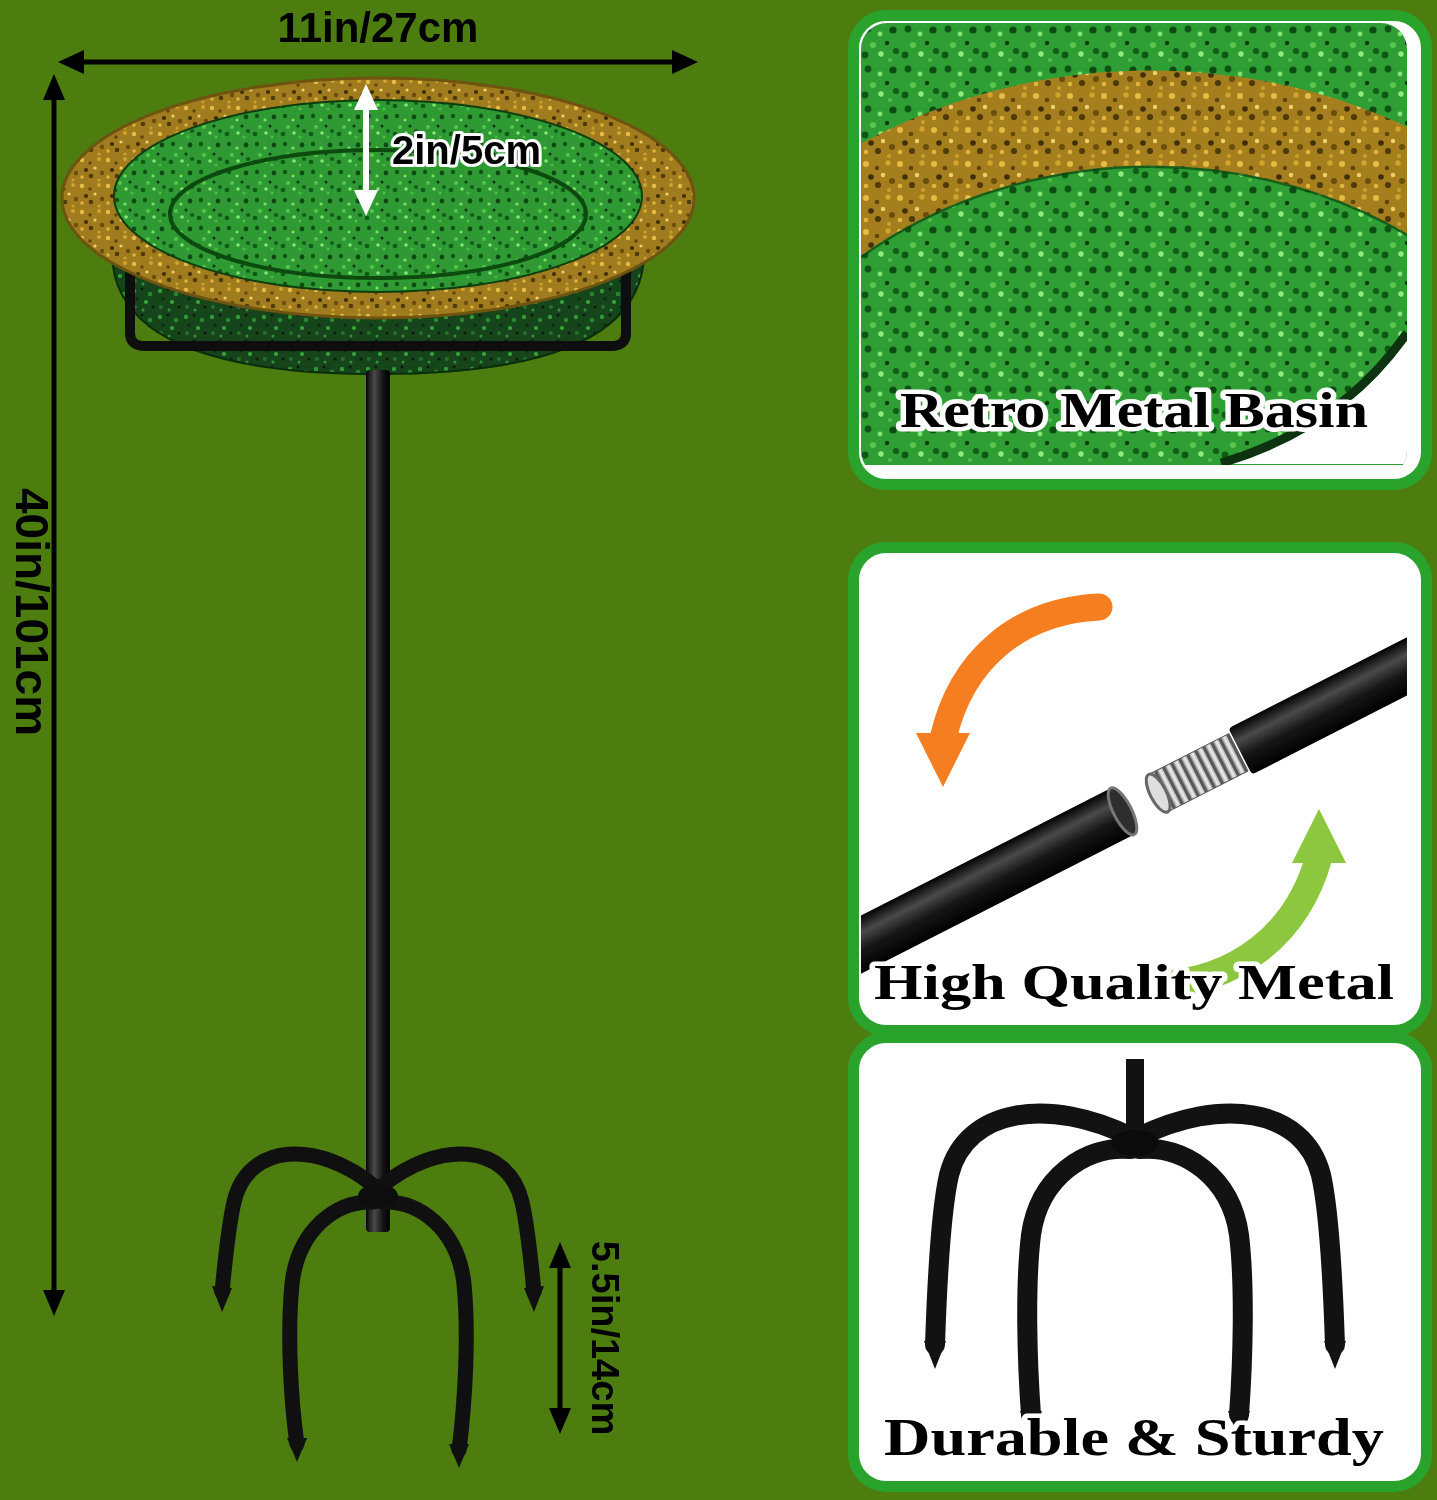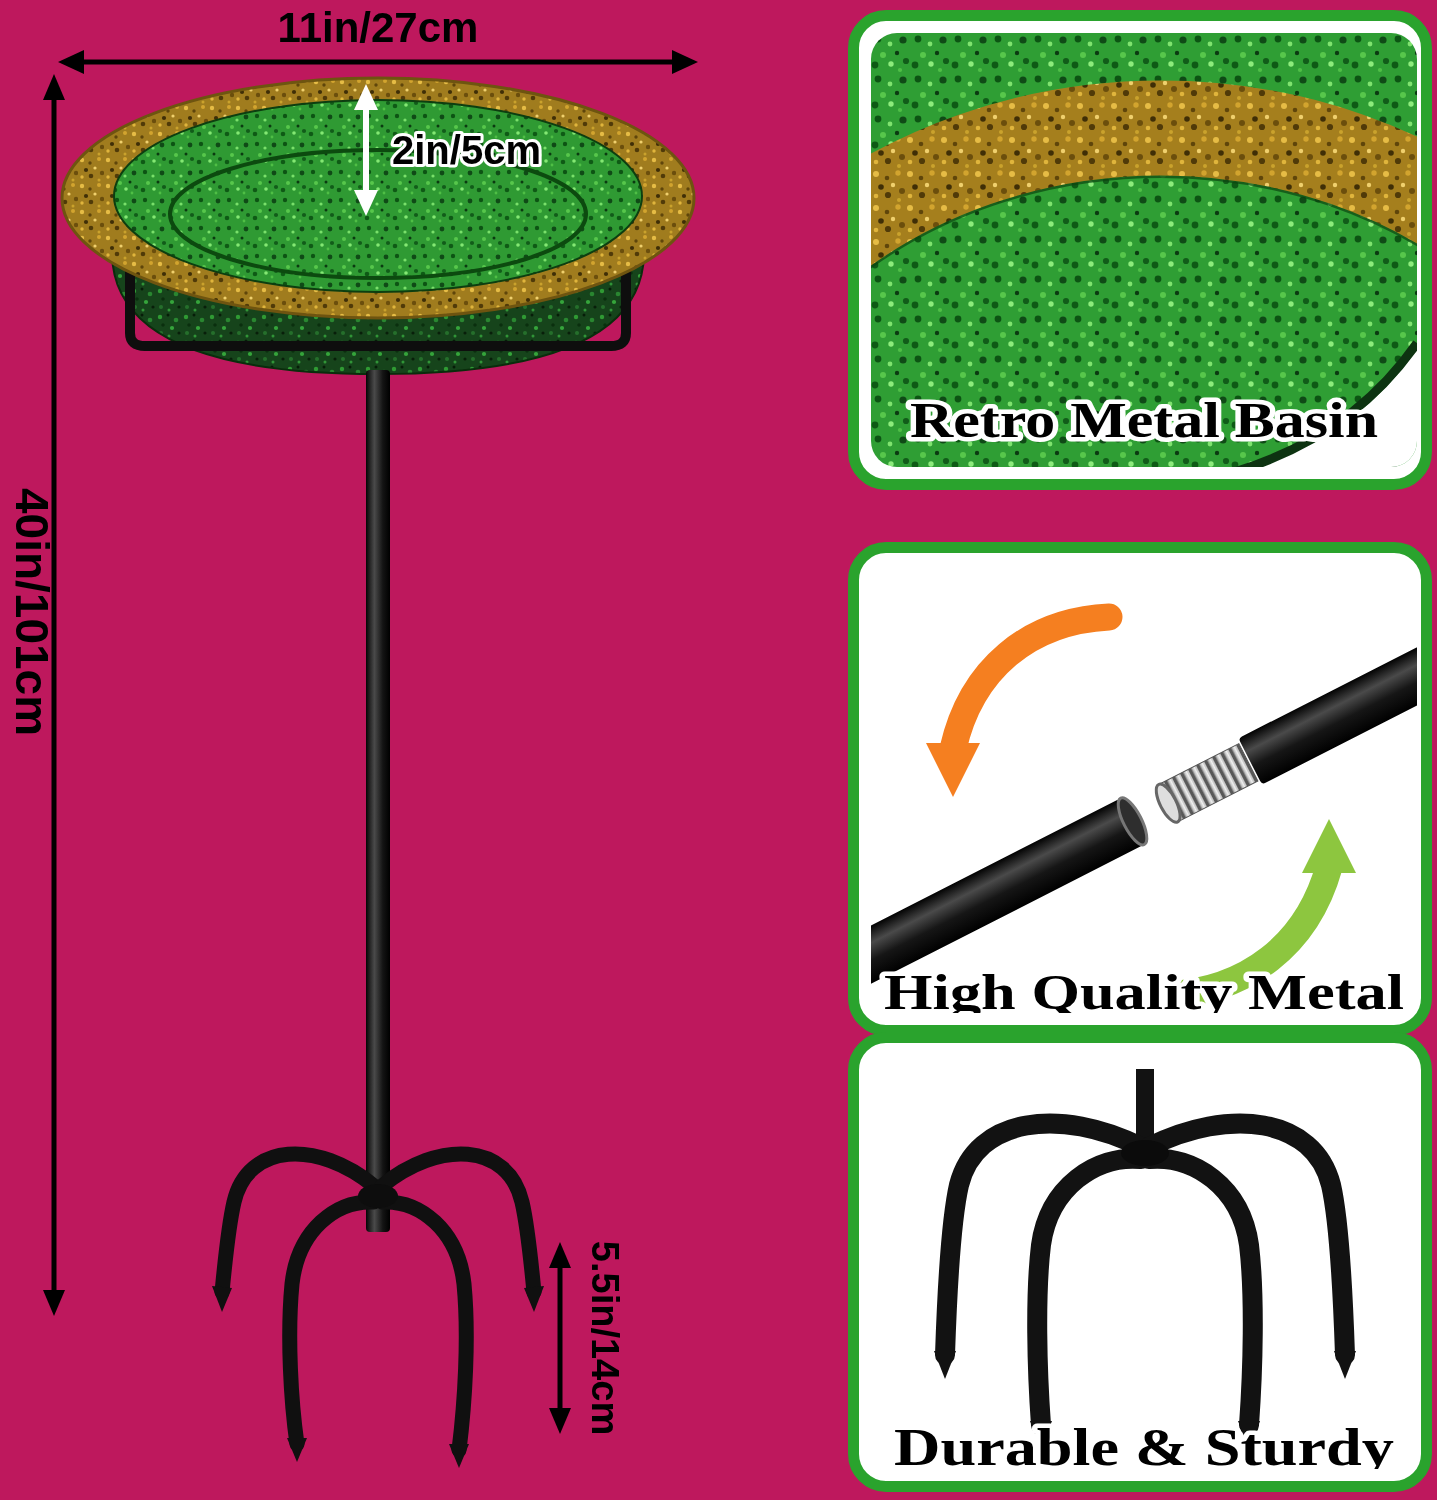--- a/index.html
+++ b/index.html
@@ -1,20 +1,20 @@
 <!DOCTYPE html>
 <html><head>
 <meta charset="utf-8">
 <style>
   * { margin:0; padding:0; box-sizing:border-box; }
   html,body { width:1437px; height:1500px; background:#fff; font-family:"Liberation Sans",sans-serif; }
-  .stage { position:relative; width:1437px; height:1500px; overflow:hidden; background:#be185d; }
+  .stage { position:relative; width:1437px; height:1500px; overflow:hidden; background:#4d7c0f; }
   .diagram { position:absolute; left:0; top:0; display:block; }
   .panels { position:absolute; left:848px; top:0; width:584px; height:1500px; }
-  .panel { position:absolute; left:0; width:584px; border:11px solid #2aa32d; border-radius:38px; background:#fff; padding:12px; }
+  .panel { position:absolute; left:0; width:584px; border:11px solid #2aa32d; border-radius:38px; background:#fff; padding:2px; }
   .panel-art { width:546px; height:100%; border-radius:26px; overflow:hidden; display:block; }
   .panel-art svg { display:block; }
   .dim { font-family:"Liberation Sans",sans-serif; font-weight:bold; fill:#000; }
   .dim-white { font-family:"Liberation Sans",sans-serif; font-weight:bold; fill:#000; stroke:#fff; paint-order:stroke; stroke-linejoin:round; }
   .feature-label { font-family:"Liberation Serif",serif; font-weight:bold; fill:#000; stroke:#fff; paint-order:stroke; stroke-linejoin:round; }
 </style>
 </head>
 <body>
 
 <div class="stage">

